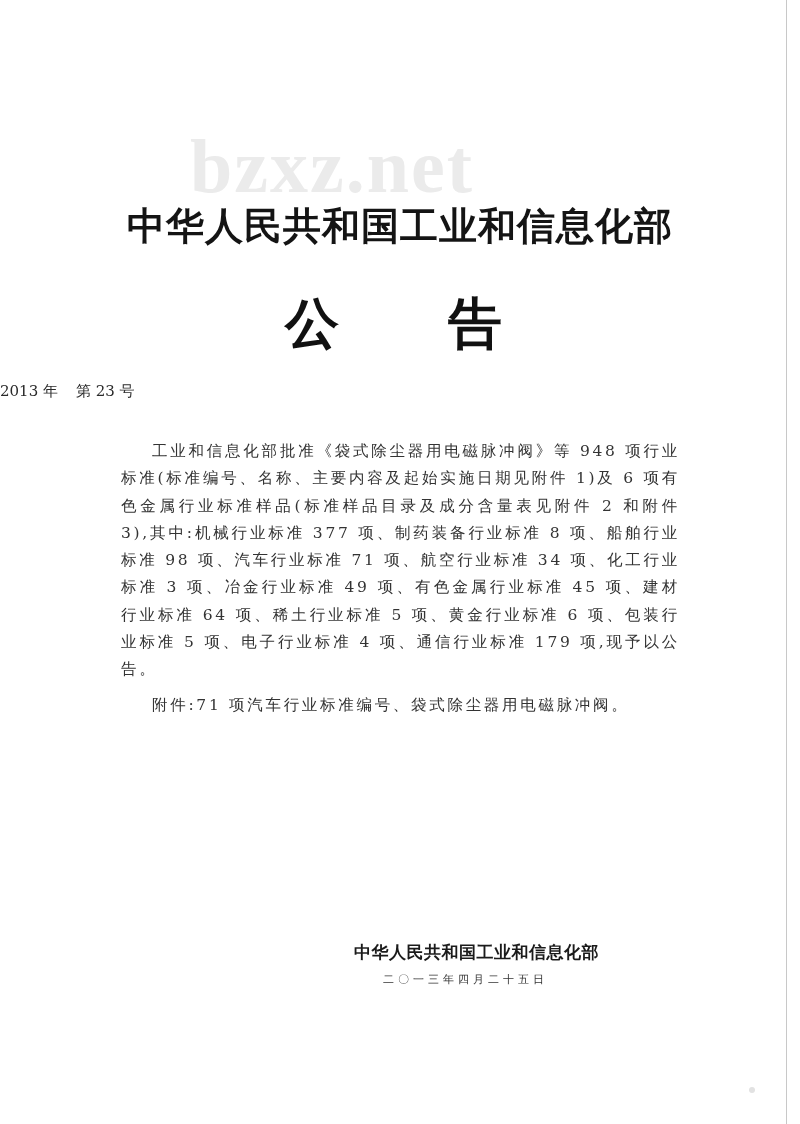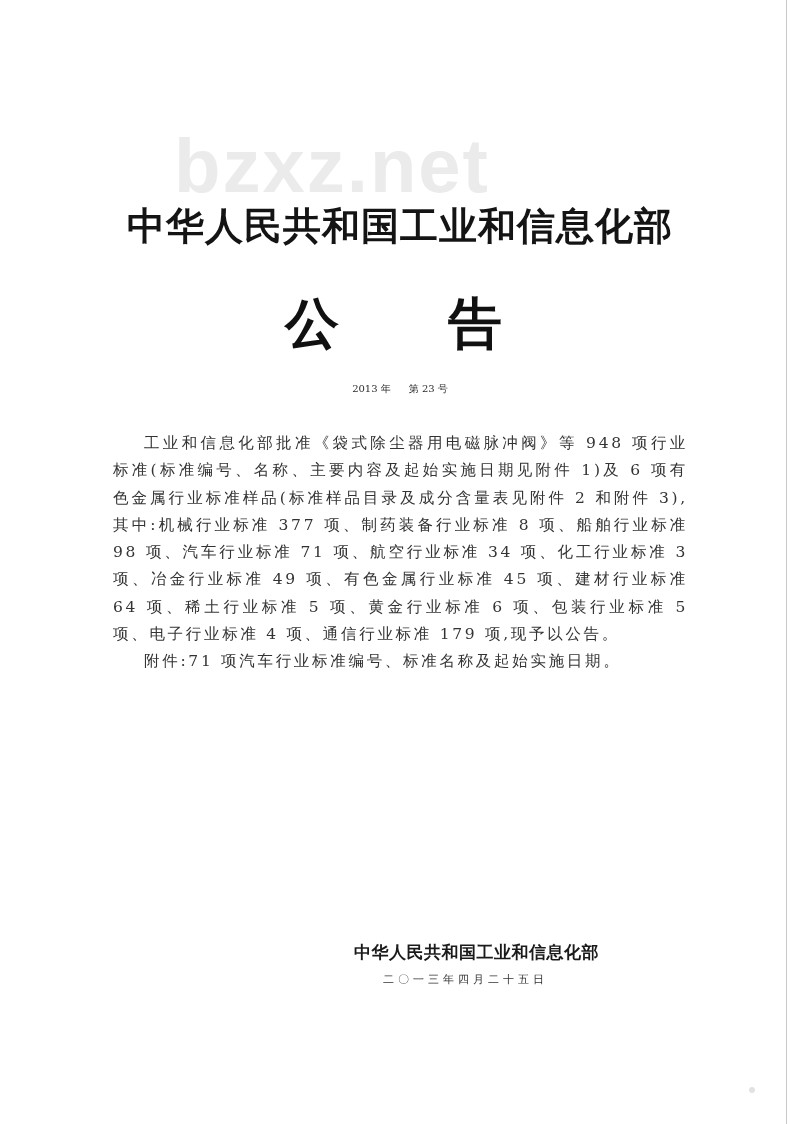--- a/index.html
+++ b/index.html
@@ -22,21 +22,21 @@
       width: 1px;
       height: 1124px;
       background: #c8c8c8;
     }
     .watermark {
       position: absolute;
       left: 0;
       width: 664px;
       top: 128px;
       text-align: center;
-      font-family: Liberation Sans, sans-serif;
+      font-family: Liberation Serif, serif;
       font-weight: bold;
       font-size: 76px;
       letter-spacing: 2px;
       color: #ebebeb;
       line-height: 1;
     }
     .ministry-title {
       position: absolute;
       left: 0;
       width: 800px;
@@ -60,40 +60,39 @@
       font-size: 54px;
       color: #111;
     }
     .announcement-heading .ch1 { position: absolute; left: 285px; }
     .announcement-heading .ch2 { position: absolute; left: 448px; }
     .doc-number {
       position: absolute;
       top: 384px;
       left: 0;
       width: 800px;
-      text-align: center;
-      font-size: 10px;
+      font-size: 15px;
       color: #2a2a2a;
       line-height: 1;
     }
     .doc-number .sep { display: inline-block; width: 18px; }
     .body-text {
       position: absolute;
       left: 113px;
       top: 430px;
       width: 575px;
       font-family: "DejaVu Serif", serif;
       font-size: 15.5px;
       line-height: 27.3px;
       color: #333;
       letter-spacing: 2.7px;
       text-align: justify;
     }
     .body-text p {
-      margin: 0;
+      margin: 8px;
       text-indent: 31px;
     }
     .signature {
       position: absolute;
       left: 354px;
       top: 944px;
       font-family: "DejaVu Serif", serif;
       font-weight: bold;
       font-size: 17px;
       color: #1a1a1a;
@@ -132,19 +131,19 @@
   <span class="ch1">公</span>
   <span class="ch2">告</span>
 </div>
 
 <div class="doc-number">
   <span>2013 年</span><span class="sep"></span><span>第 23 号</span>
 </div>
 
 <div class="body-text">
   <p>工业和信息化部批准《袋式除尘器用电磁脉冲阀》等 948 项行业标准(标准编号、名称、主要内容及起始实施日期见附件 1)及 6 项有色金属行业标准样品(标准样品目录及成分含量表见附件 2 和附件 3),其中:机械行业标准 377 项、制药装备行业标准 8 项、船舶行业标准 98 项、汽车行业标准 71 项、航空行业标准 34 项、化工行业标准 3 项、冶金行业标准 49 项、有色金属行业标准 45 项、建材行业标准 64 项、稀土行业标准 5 项、黄金行业标准 6 项、包装行业标准 5 项、电子行业标准 4 项、通信行业标准 179 项,现予以公告。</p>
-  <p>附件:71 项汽车行业标准编号、标准名称及起始实施日期。</p>
+  <p>附件:71 项汽车行业标准编号、袋式除尘器用电磁脉冲阀。</p>
 </div>
 
 <div class="signature">中华人民共和国工业和信息化部</div>
 <div class="sign-date">二〇一三年四月二十五日</div>
 
 <div class="scan-dot"></div>
 
 </body></html>

